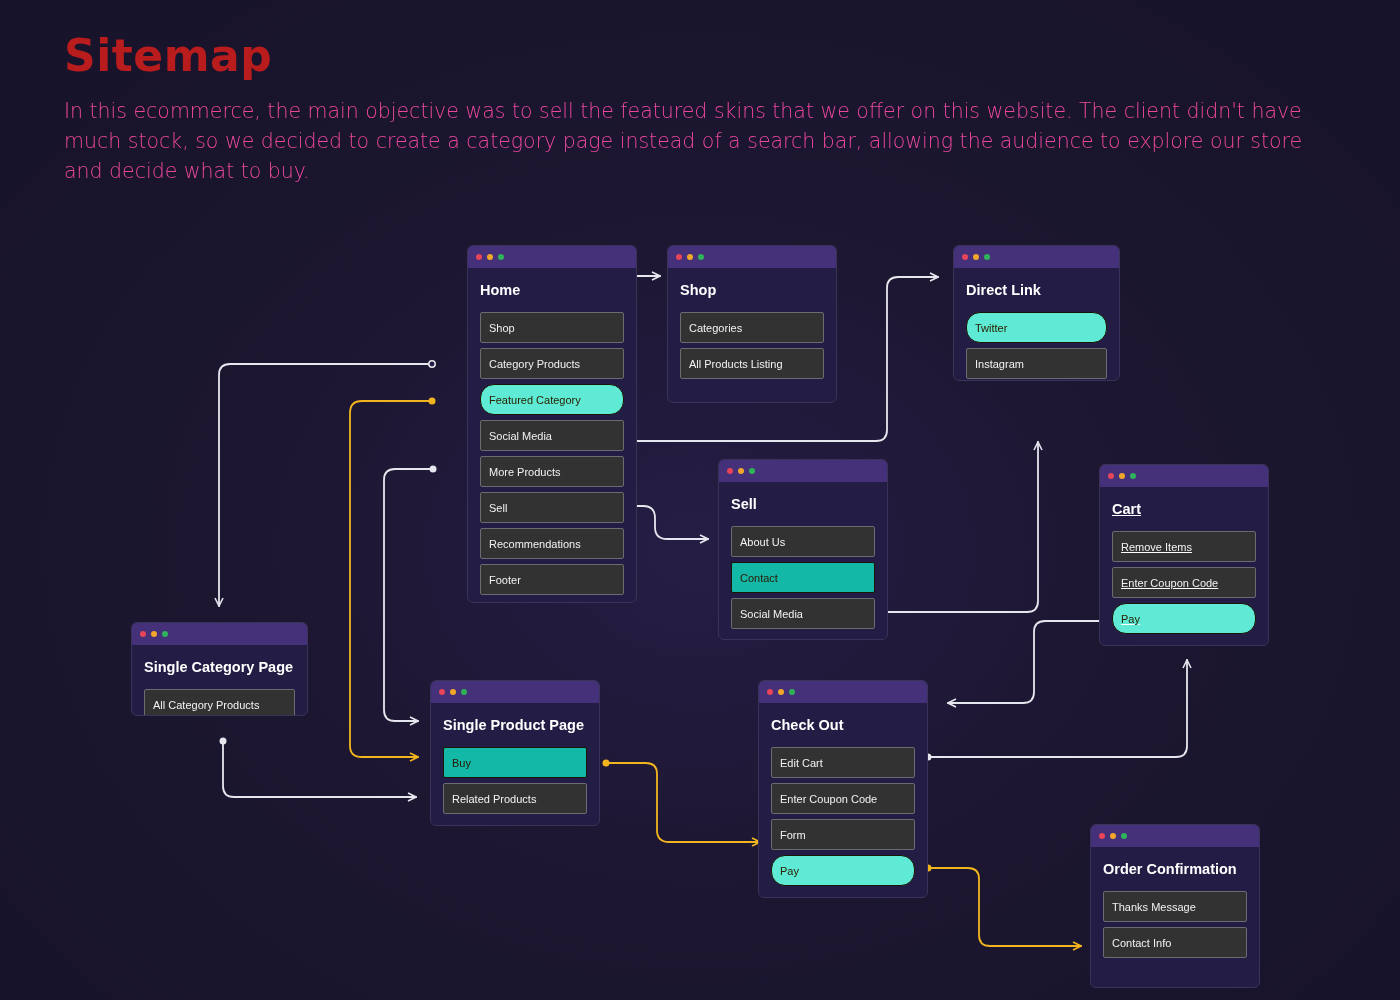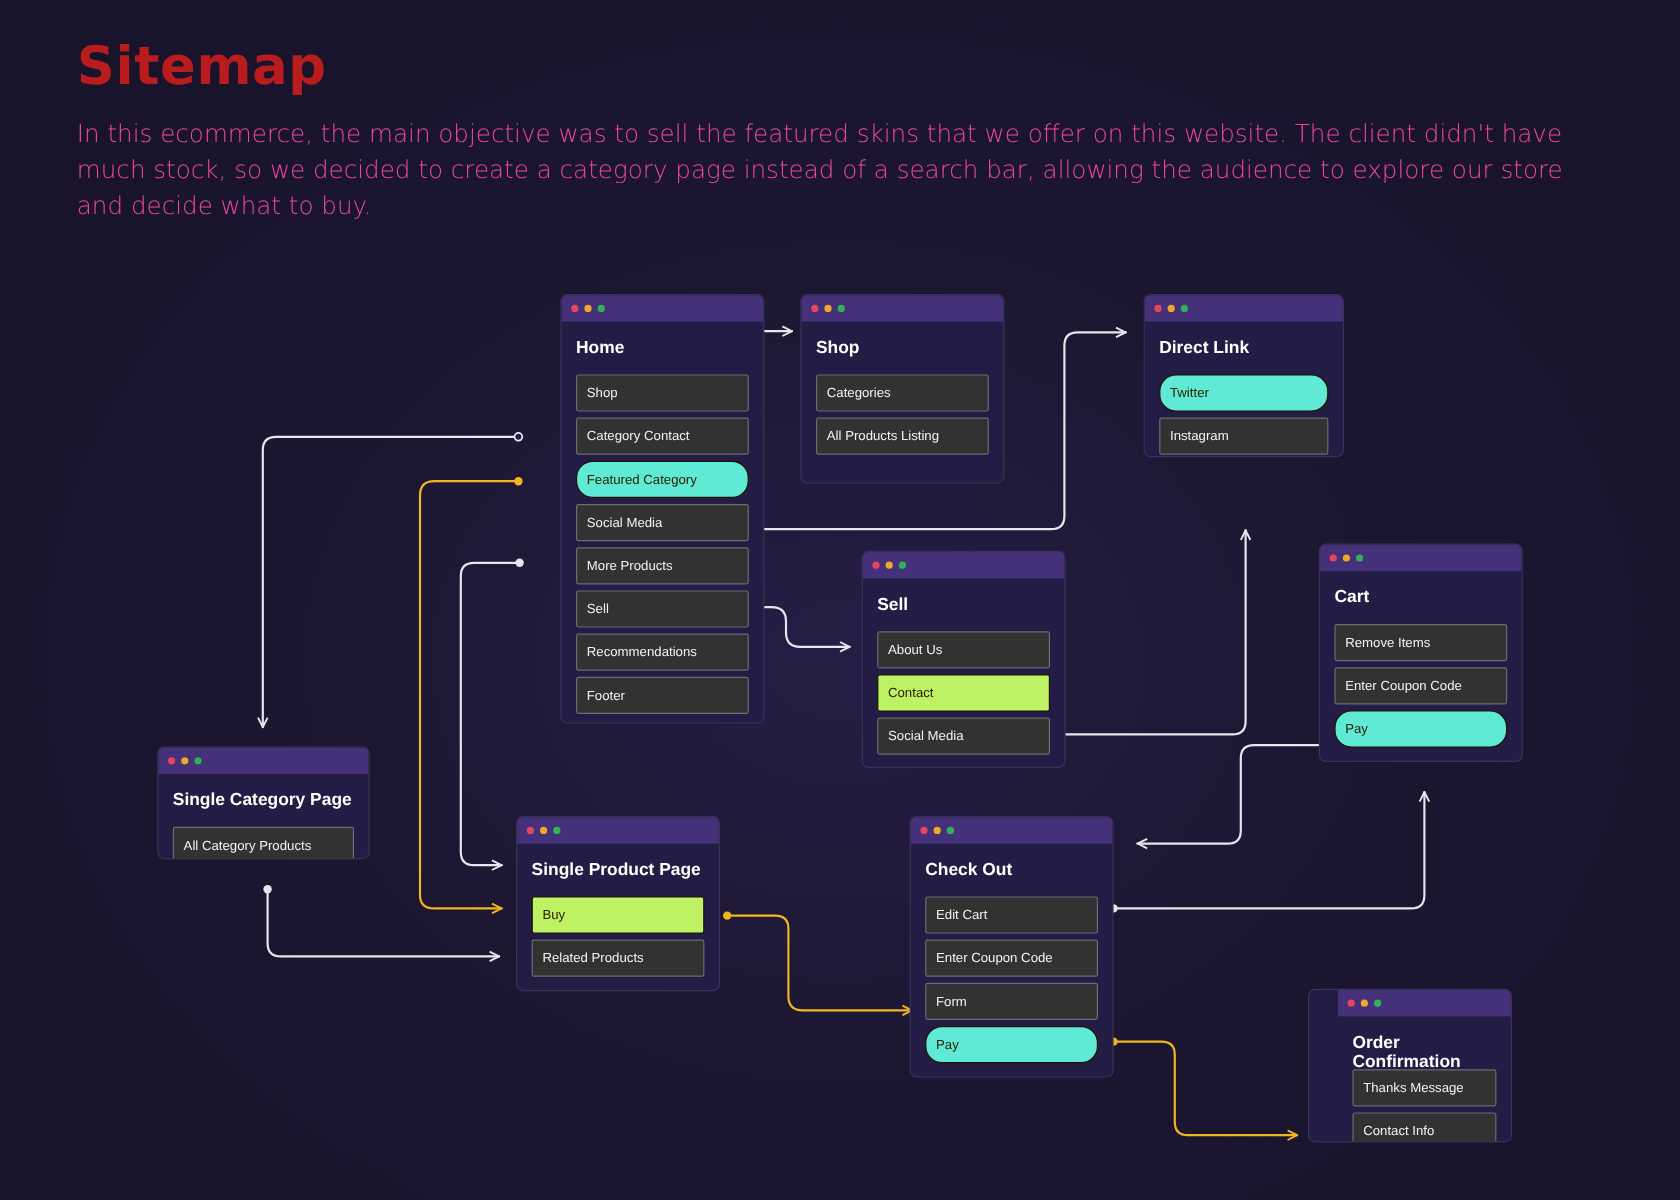--- a/index.html
+++ b/index.html
@@ -32,21 +32,21 @@
   .win h3 {
     margin:0; font-size:14.5px; font-weight:bold; color:#fff; padding:14px 0 0 12px; height:22px;
   }
   .items { padding:8px 12px 0 12px; }
   .item {
     box-sizing:border-box; height:31px; margin-bottom:5px;
     background:#323232; border:1.5px solid #6b6b72; border-radius:2px;
     font-size:11px; color:#f2f2f2; display:flex; align-items:center; padding-left:8px;
   }
   .item.yellow { background:#5eead4; border-color:#1a1400; color:#2a2200;border-radius:14px; }
-  .item.orange { background:#bef264; border-color:#1a1400; color:#2a1800; }
+  .item.orange { background:#14b8a6; border-color:#1a1400; color:#2a1800; }
 </style>
 </head>
 <body>
 
 <h1 class="title">Sitemap</h1>
 <p class="desc">In this ecommerce, the main objective was to sell the featured skins that we offer on this website. The client didn't have much stock, so we decided to create a category page instead of a search bar, allowing the audience to explore our store and decide what to buy.</p>
 
 <svg class="links" viewBox="0 0 1400 1000">
   <defs>
     <marker id="aw" viewBox="0 0 10 10" refX="9" refY="5" markerWidth="10" markerHeight="10" orient="auto-start-reverse" markerUnits="userSpaceOnUse">
@@ -100,21 +100,21 @@
 
 <div class="win" style="left:419px; top:245px; width:170px; height:358px;margin-left:48px;">
     <div class="bar">
       <span class="dot r"></span>
       <span class="dot y"></span>
       <span class="dot g"></span>
     </div>
     <h3>Home</h3>
     <div class="items">
       <div class="item">Shop</div>
-      <div class="item">Category Contact</div>
+      <div class="item">Category Products</div>
       <div class="item yellow">Featured Category</div>
       <div class="item">Social Media</div>
       <div class="item">More Products</div>
       <div class="item">Sell</div>
       <div class="item">Recommendations</div>
       <div class="item">Footer</div>
     </div>
   </div>
 <div class="win" style="left:667px; top:245px; width:170px; height:158px;">
     <div class="bar">
@@ -147,21 +147,21 @@
       <span class="dot y"></span>
       <span class="dot g"></span>
     </div>
     <h3>Sell</h3>
     <div class="items">
       <div class="item">About Us</div>
       <div class="item orange">Contact</div>
       <div class="item">Social Media</div>
     </div>
   </div>
-<div class="win" style="left:1099px; top:453px; width:170px; height:182px;">
+<div class="win" style="left:1099px; top:464px; width:170px; height:182px;text-decoration:underline;">
     <div class="bar">
       <span class="dot r"></span>
       <span class="dot y"></span>
       <span class="dot g"></span>
     </div>
     <h3>Cart</h3>
     <div class="items">
       <div class="item">Remove Items</div>
       <div class="item">Enter Coupon Code</div>
       <div class="item yellow">Pay</div>
@@ -197,21 +197,21 @@
       <span class="dot g"></span>
     </div>
     <h3>Check Out</h3>
     <div class="items">
       <div class="item">Edit Cart</div>
       <div class="item">Enter Coupon Code</div>
       <div class="item">Form</div>
       <div class="item yellow">Pay</div>
     </div>
   </div>
-<div class="win" style="left:1090px; top:824px; width:170px; height:128px;padding-left:24px;">
+<div class="win" style="left:1090px; top:824px; width:170px; height:164px;">
     <div class="bar">
       <span class="dot r"></span>
       <span class="dot y"></span>
       <span class="dot g"></span>
     </div>
     <h3>Order Confirmation</h3>
     <div class="items">
       <div class="item">Thanks Message</div>
       <div class="item">Contact Info</div>
     </div>

